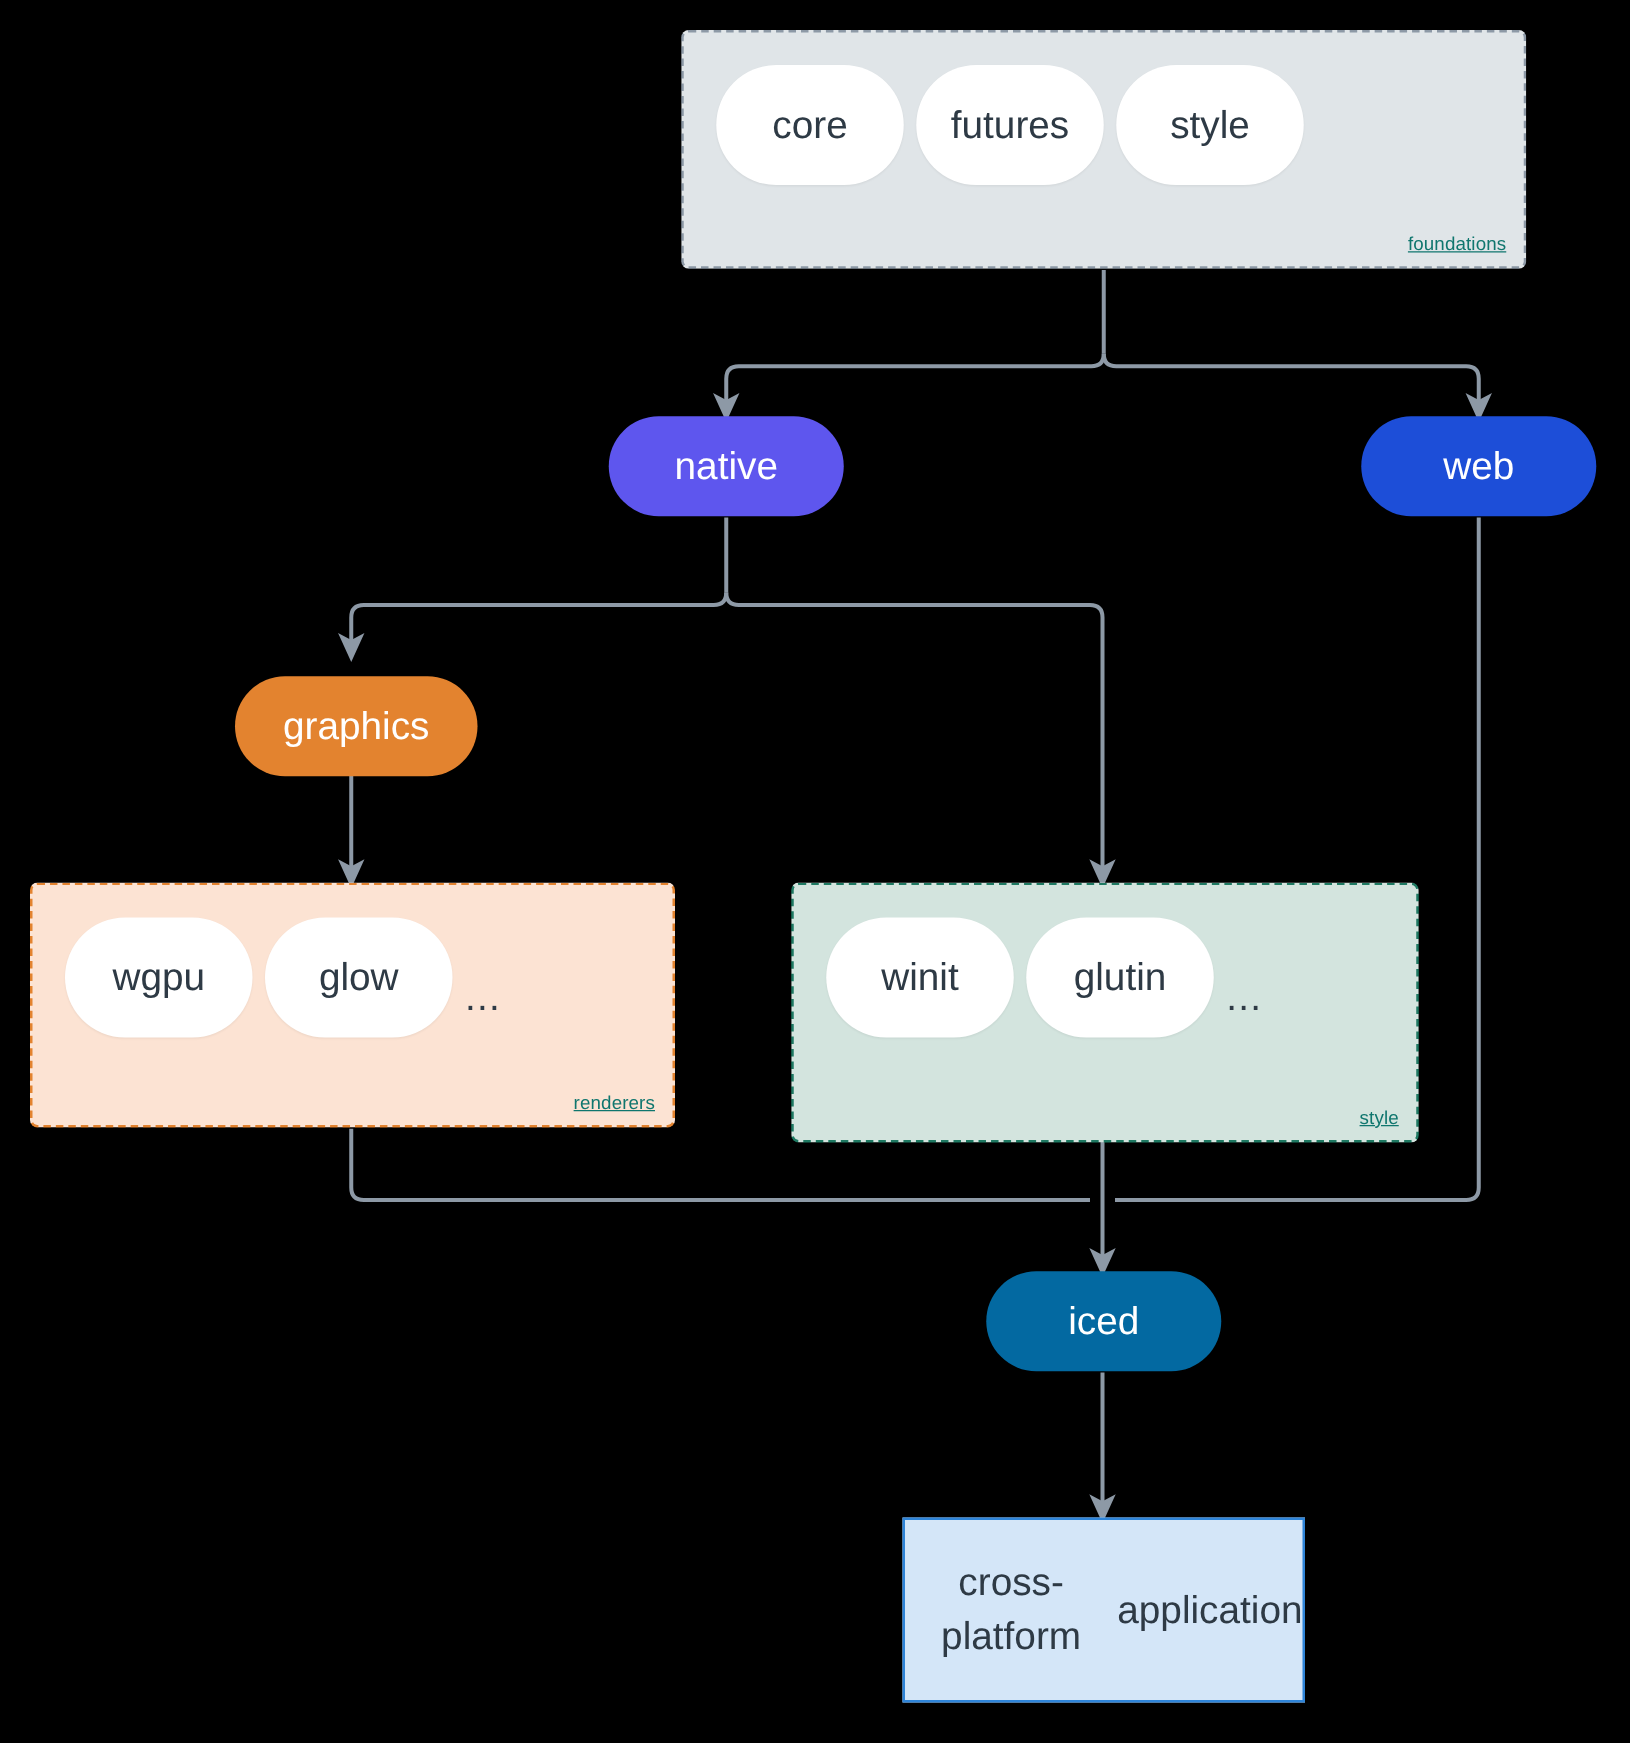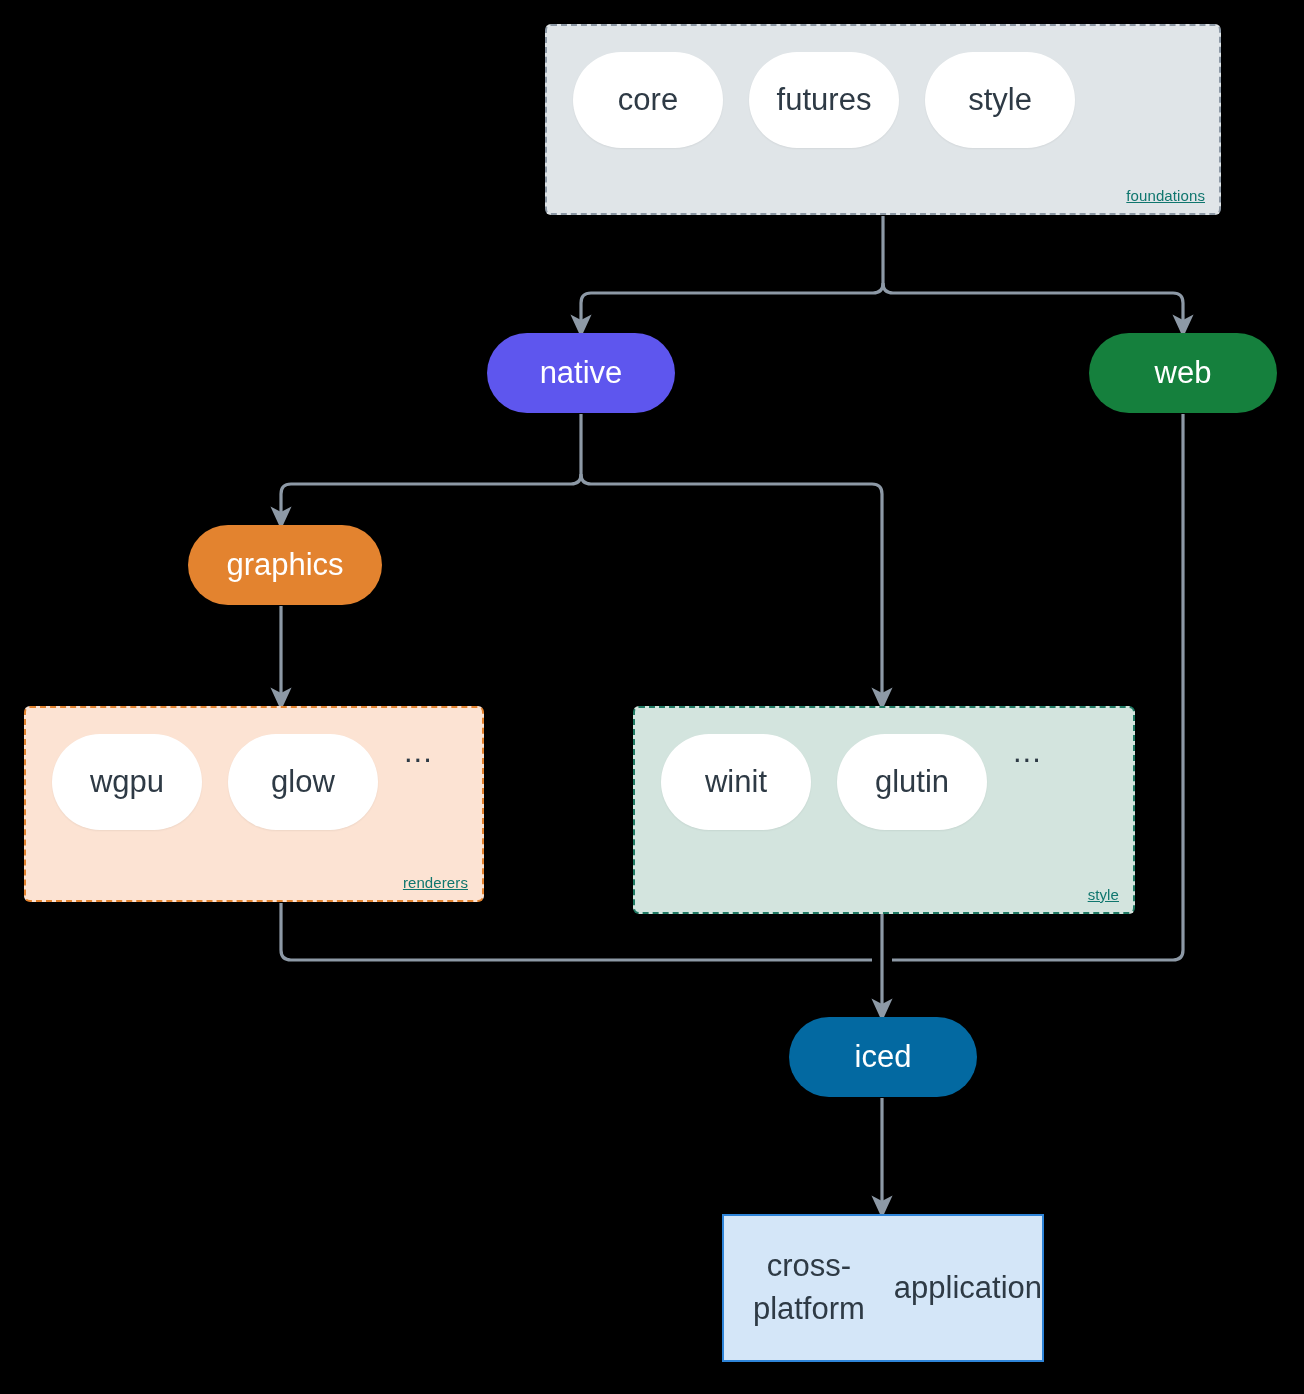--- a/index.html
+++ b/index.html
@@ -38,33 +38,33 @@
     color: #0f766e;
     letter-spacing: .1px;
     white-space: nowrap;
     text-decoration: underline;
   }
   .group-items {
     position: absolute;
     left: 26px;
     top: 26px;
     display: flex;
-    align-items: flex-start;
-    gap: 26px;
+    align-items: flex-end;
+    gap: 10px;
   }
 
   #group-foundations {
     left: 545px; top: 24px;
     width: 676px; height: 191px;
     background: #e0e5e8;
     border: 2px dashed #8d99a6;
   }
   #group-renderers {
     left: 24px; top: 706px;
-    width: 460px; height: 196px;
+    width: 516px; height: 196px;
     background: #fce3d3;
     border: 2px dashed #e3832f;
   }
   #group-shells {
     left: 633px; top: 706px;
     width: 502px; height: 208px;
     background: #d3e4de;
     border: 2px dashed #1f7a63;
   }
 
@@ -96,22 +96,22 @@
     box-sizing: border-box;
     display: flex;
     align-items: center;
     justify-content: center;
     color: #ffffff;
     font-size: 31px;
     border-radius: 999px;
     white-space: nowrap;
   }
   #node-native { left: 487px; top: 333px; width: 188px; height: 80px; background: #5e56ee; }
-  #node-web    { left: 1089px; top: 333px; width: 188px; height: 80px; background: #15803d; }
-  #node-graphics { left: 188px; top: 525px; width: 194px; height: 80px; background: #e3832f; }
+  #node-web    { left: 1089px; top: 333px; width: 188px; height: 80px; background: #1d4ed8; }
+  #node-graphics { left: 188px; top: 541px; width: 194px; height: 80px; background: #e3832f; }
   #node-iced   { left: 789px; top: 1017px; width: 188px; height: 80px; background: #0369a1; }
 
   #node-app {
     position: absolute;
     left: 722px; top: 1214px;
     width: 322px; height: 148px;
     box-sizing: border-box;
     background: #d4e6f8;
     border: 2px solid #2e84d8;
     border-radius: 0;

